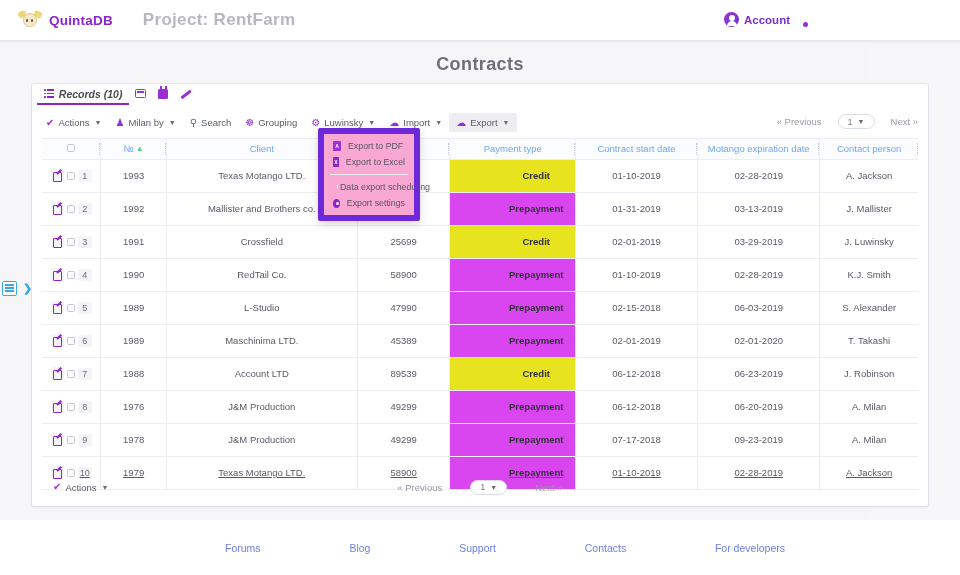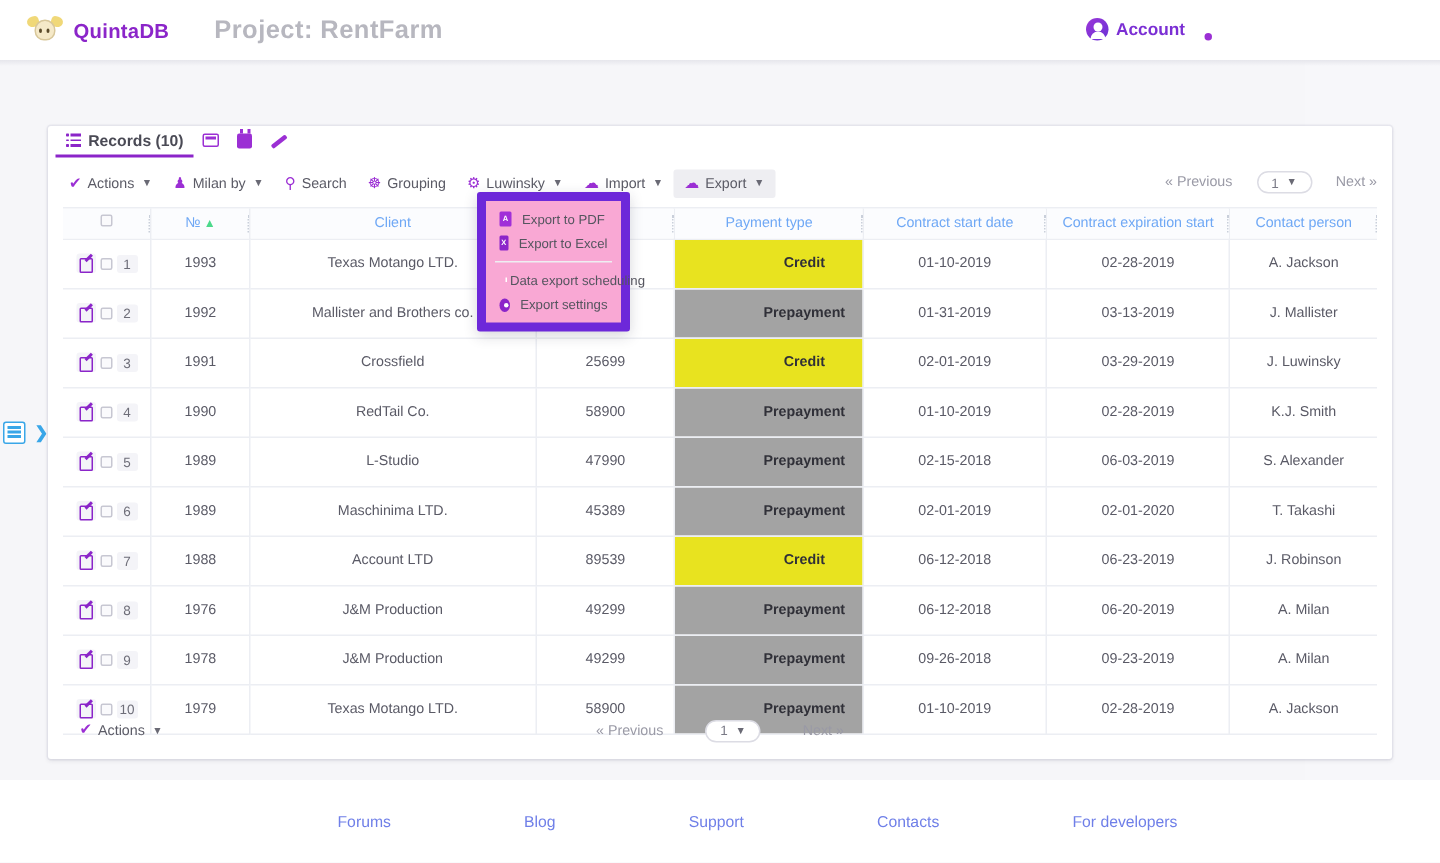--- a/index.html
+++ b/index.html
@@ -84,21 +84,21 @@
   .lh-chevron { margin-left:6px; color:#39a6e8; font-size:11px; font-weight:bold; }
 
   
   .card {
     position:absolute; left:32px; top:84px; width:896px; height:422px;
     background:#ffffff; border-radius:2px;
     box-shadow: 0 1px 3px rgba(40,40,60,.10), 0 0 0 1px rgba(230,230,238,.7);
   }
 
   
-  .tabs { display:flex; align-items:flex-start; height:21px; padding-left:5px; }
+  .tabs { display:flex; align-items:flex-start; height:21px; padding-left:5px;font-style:italic; }
   .tab {
     display:flex; align-items:center; gap:5px;
     height:21px; padding:0 7px;
     font-size:10.5px; font-weight:bold; color:#4a4a55;
     border-bottom:2px solid #8b25c9;
   }
   .tab.plain { border-bottom:2px solid transparent; padding:0 6px; }
   .tab-list-icon { display:flex; flex-direction:column; gap:1.5px; }
   .tab-list-icon span { display:flex; align-items:center; gap:1.5px; }
   .tab-list-icon b { width:1.8px; height:1.8px; background:#8b25c9; display:block; border-radius:.5px; }
@@ -154,21 +154,21 @@
   th:last-child { border-right:none; }
   th .grip {
     position:absolute; right:-1px; top:4px; height:12px; width:2px;
     border-left:1.5px dotted #c9cfda;
   }
   td {
     height:32px; border-bottom:1px solid #eceef3; border-right:1px solid #eceef3;
     font-size:9.5px; color:#5a5a66; text-align:center; vertical-align:middle;
   }
   td:last-child { border-right:none; }
-  tr:last-child td { border-bottom:1px solid #eceef3; }
+  tr:last-child td { border-bottom:1px solid #eceef3;text-decoration:underline; }
   .col-act { width:54px; }
   .col-no { width:60px; }
   .col-client { width:175px; }
   .col-amt { width:85px; }
   .col-pay { width:115px; }
   .col-start { width:112px; }
   .col-exp { width:112px; }
   .col-person { width:90px; }
 
   .cell-actions { display:flex; align-items:center; justify-content:center; gap:3px; }
@@ -190,21 +190,21 @@
   }
   .rownum {
     display:inline-block; min-width:14px; padding:1px 2px;
     background:#f4f4f8; border-radius:2px; font-size:9px; color:#6d6d78;
   }
   .pay {
     font-weight:bold; font-size:9.5px; color:#303038;
     height:32px; line-height:32px;padding-left:47px;
   }
   .pay.credit  { background:#e8e31f; }
-  .pay.prepay  { background:#a3a3a3; }
+  .pay.prepay  { background:#d946ef; }
   td.paycell { padding:0; border-right:1px solid #eceef3; }
 
   .th-sort { display:inline-flex; align-items:center; gap:2px; }
   .sort-arrow { color:#4cd98a; font-size:8px; }
 
   
   .card-bottom {
     position:absolute; left:0; bottom:0; width:100%; height:38px;
     display:flex; align-items:center;
   }
@@ -274,20 +274,21 @@
     <div class="project-title">Project: RentFarm</div>
 
     <div class="account">
       <div class="account-avatar"></div>
       <div class="account-label">Account</div>
       <div class="account-dot"></div>
     </div>
   </div>
   <div class="topbar-shadow"></div>
 
+  <div class="page-title">Contracts</div>
 
   <div class="left-handle">
     <div class="lh-icon">
         <i></i>
         <i></i>
         <i></i>
       </div>
     <div class="lh-chevron">❯</div>
   </div>
 
@@ -402,21 +403,21 @@
             </th>
             <th>
               <span>Payment type</span>
               <span class="grip"></span>
             </th>
             <th>
               <span>Contract start date</span>
               <span class="grip"></span>
             </th>
             <th>
-              <span>Contract expiration start</span>
+              <span>Motango expiration date</span>
               <span class="grip"></span>
             </th>
             <th>
               <span>Contact person</span>
               <span class="grip"></span>
             </th>
           </tr>
         </thead>
         <tbody id="tbody">
             <tr>
@@ -570,21 +571,21 @@
                   <span class="chk"></span>
                   <span class="rownum">9</span>
                 </span>
               </td>
               <td>1978</td>
               <td>J&amp;M Production</td>
               <td>49299</td>
               <td class="paycell">
                 <div class="pay prepay">Prepayment</div>
               </td>
-              <td>09-26-2018</td>
+              <td>07-17-2018</td>
               <td>09-23-2019</td>
               <td>A. Milan</td>
             </tr>
             <tr>
               <td>
                 <span class="cell-actions">
                   <span class="edit-ic"></span>
                   <span class="chk"></span>
                   <span class="rownum">10</span>
                 </span>

